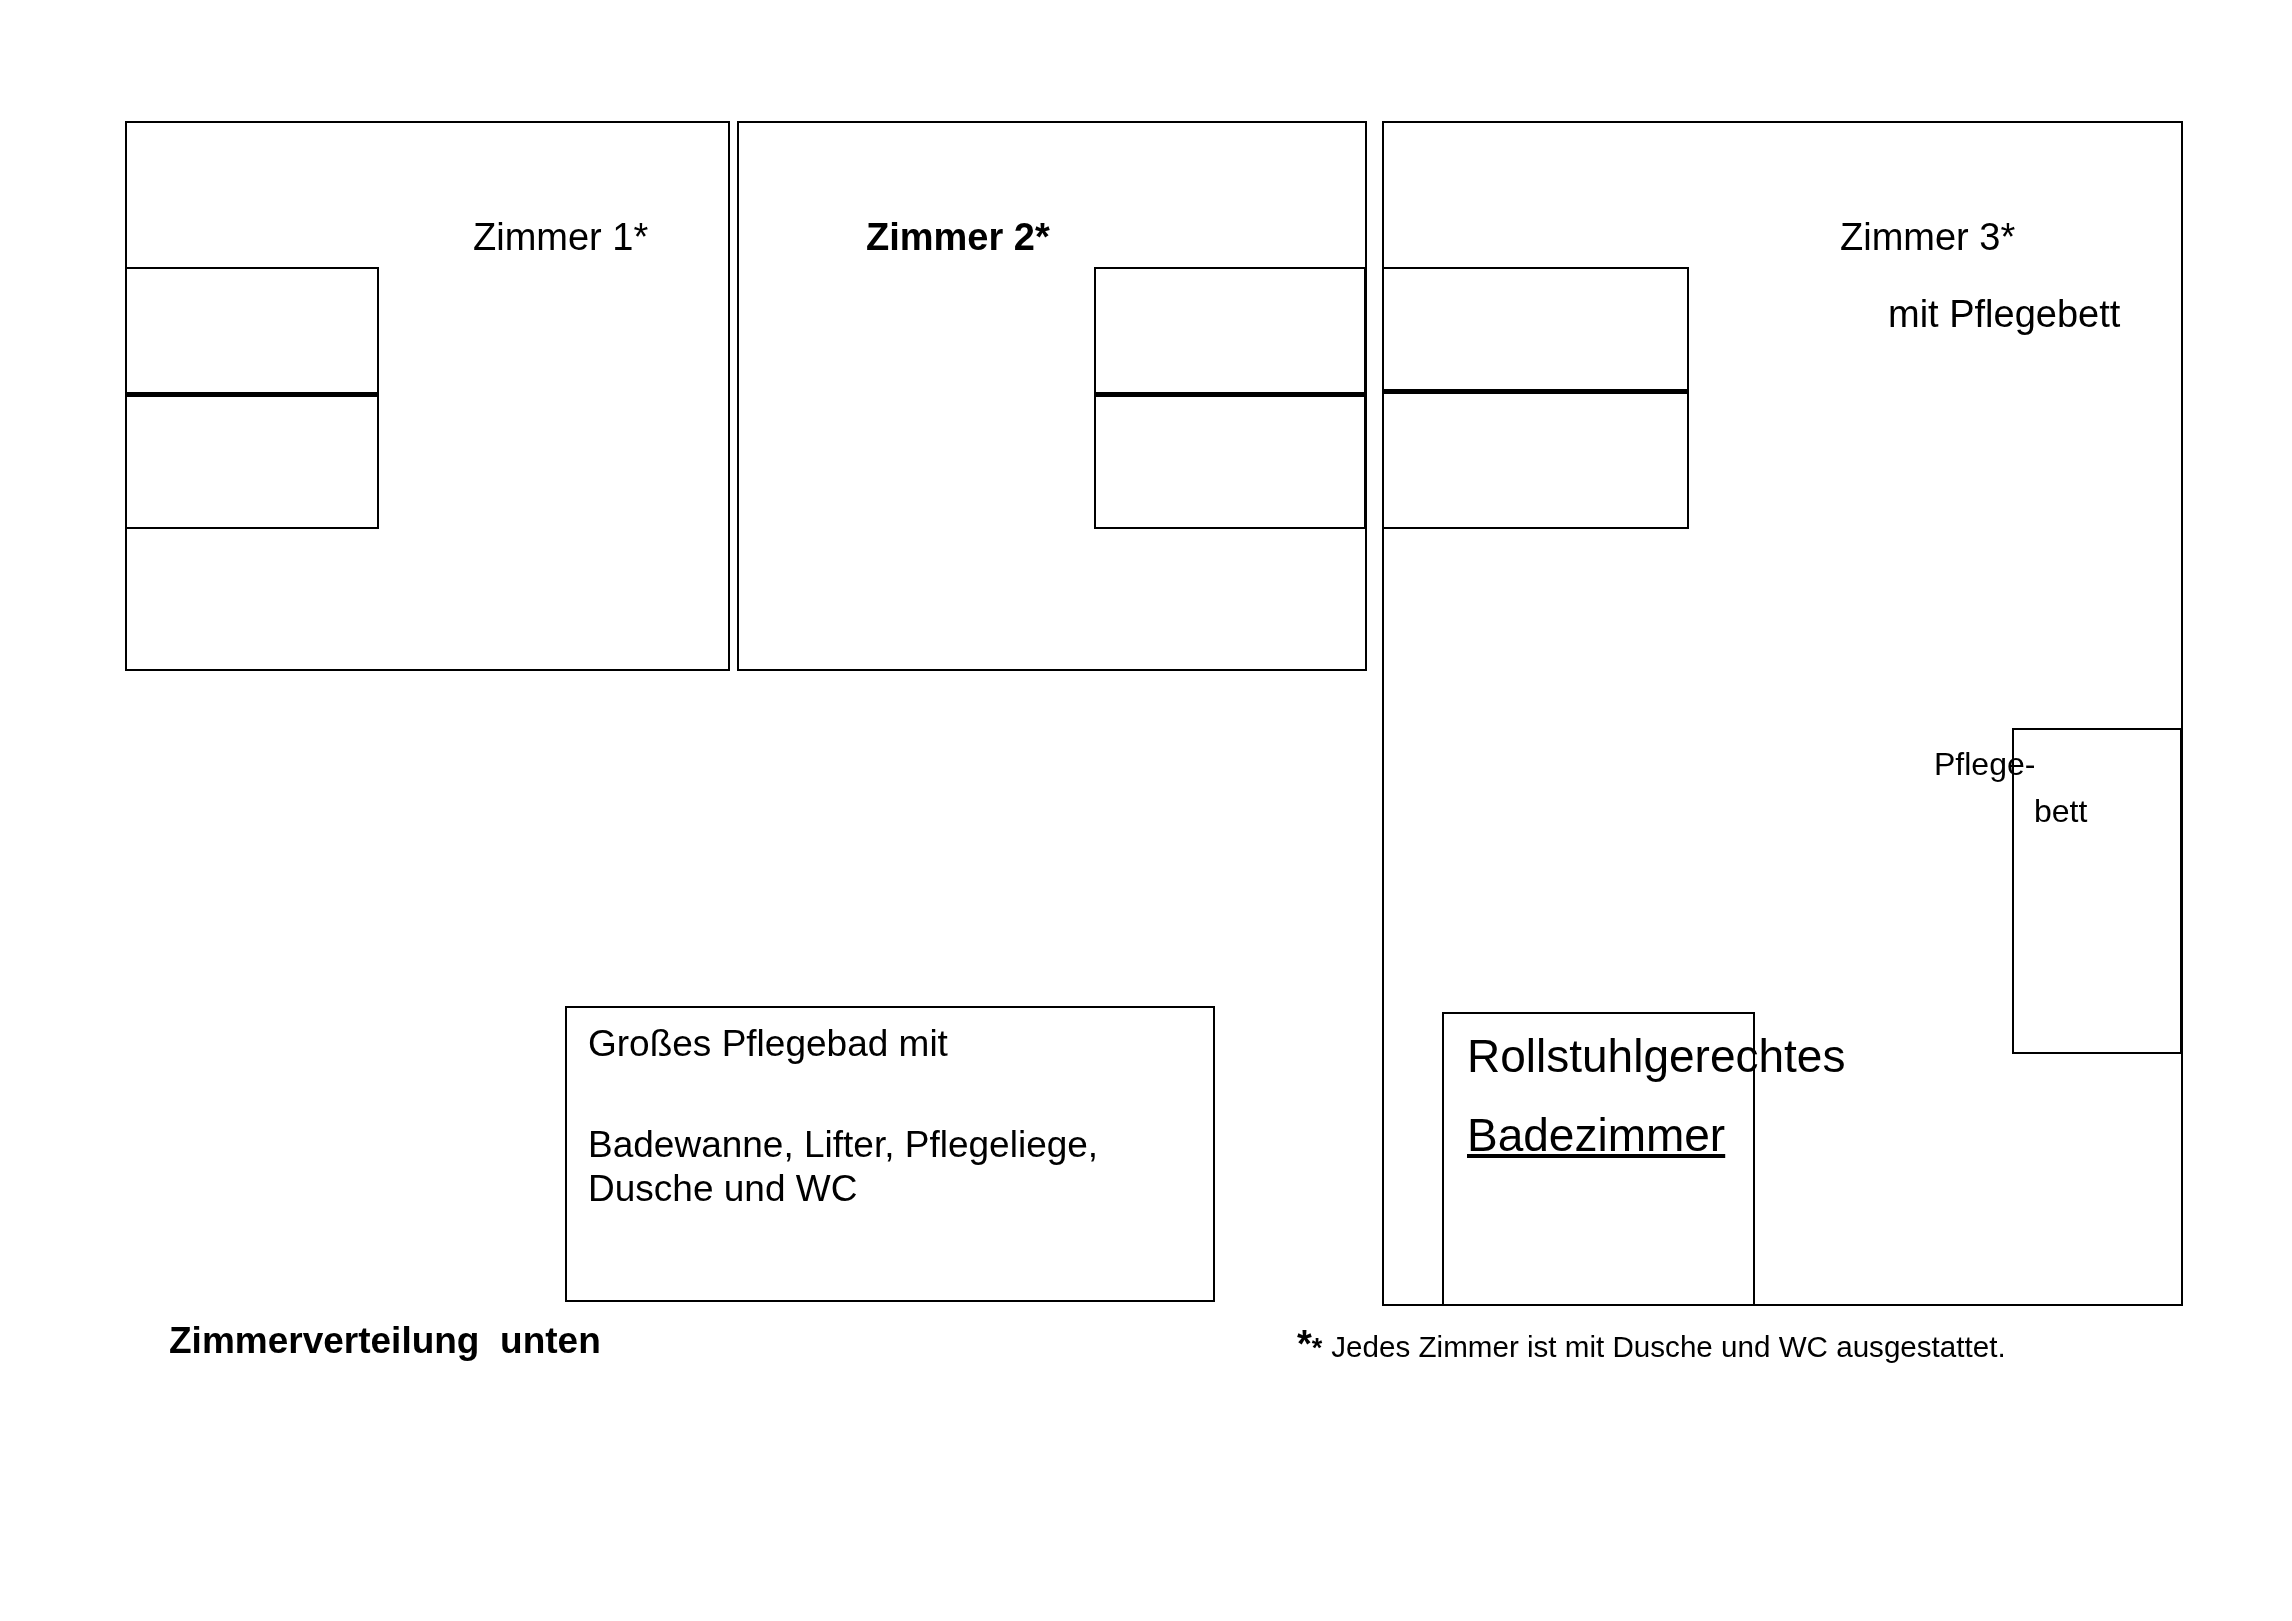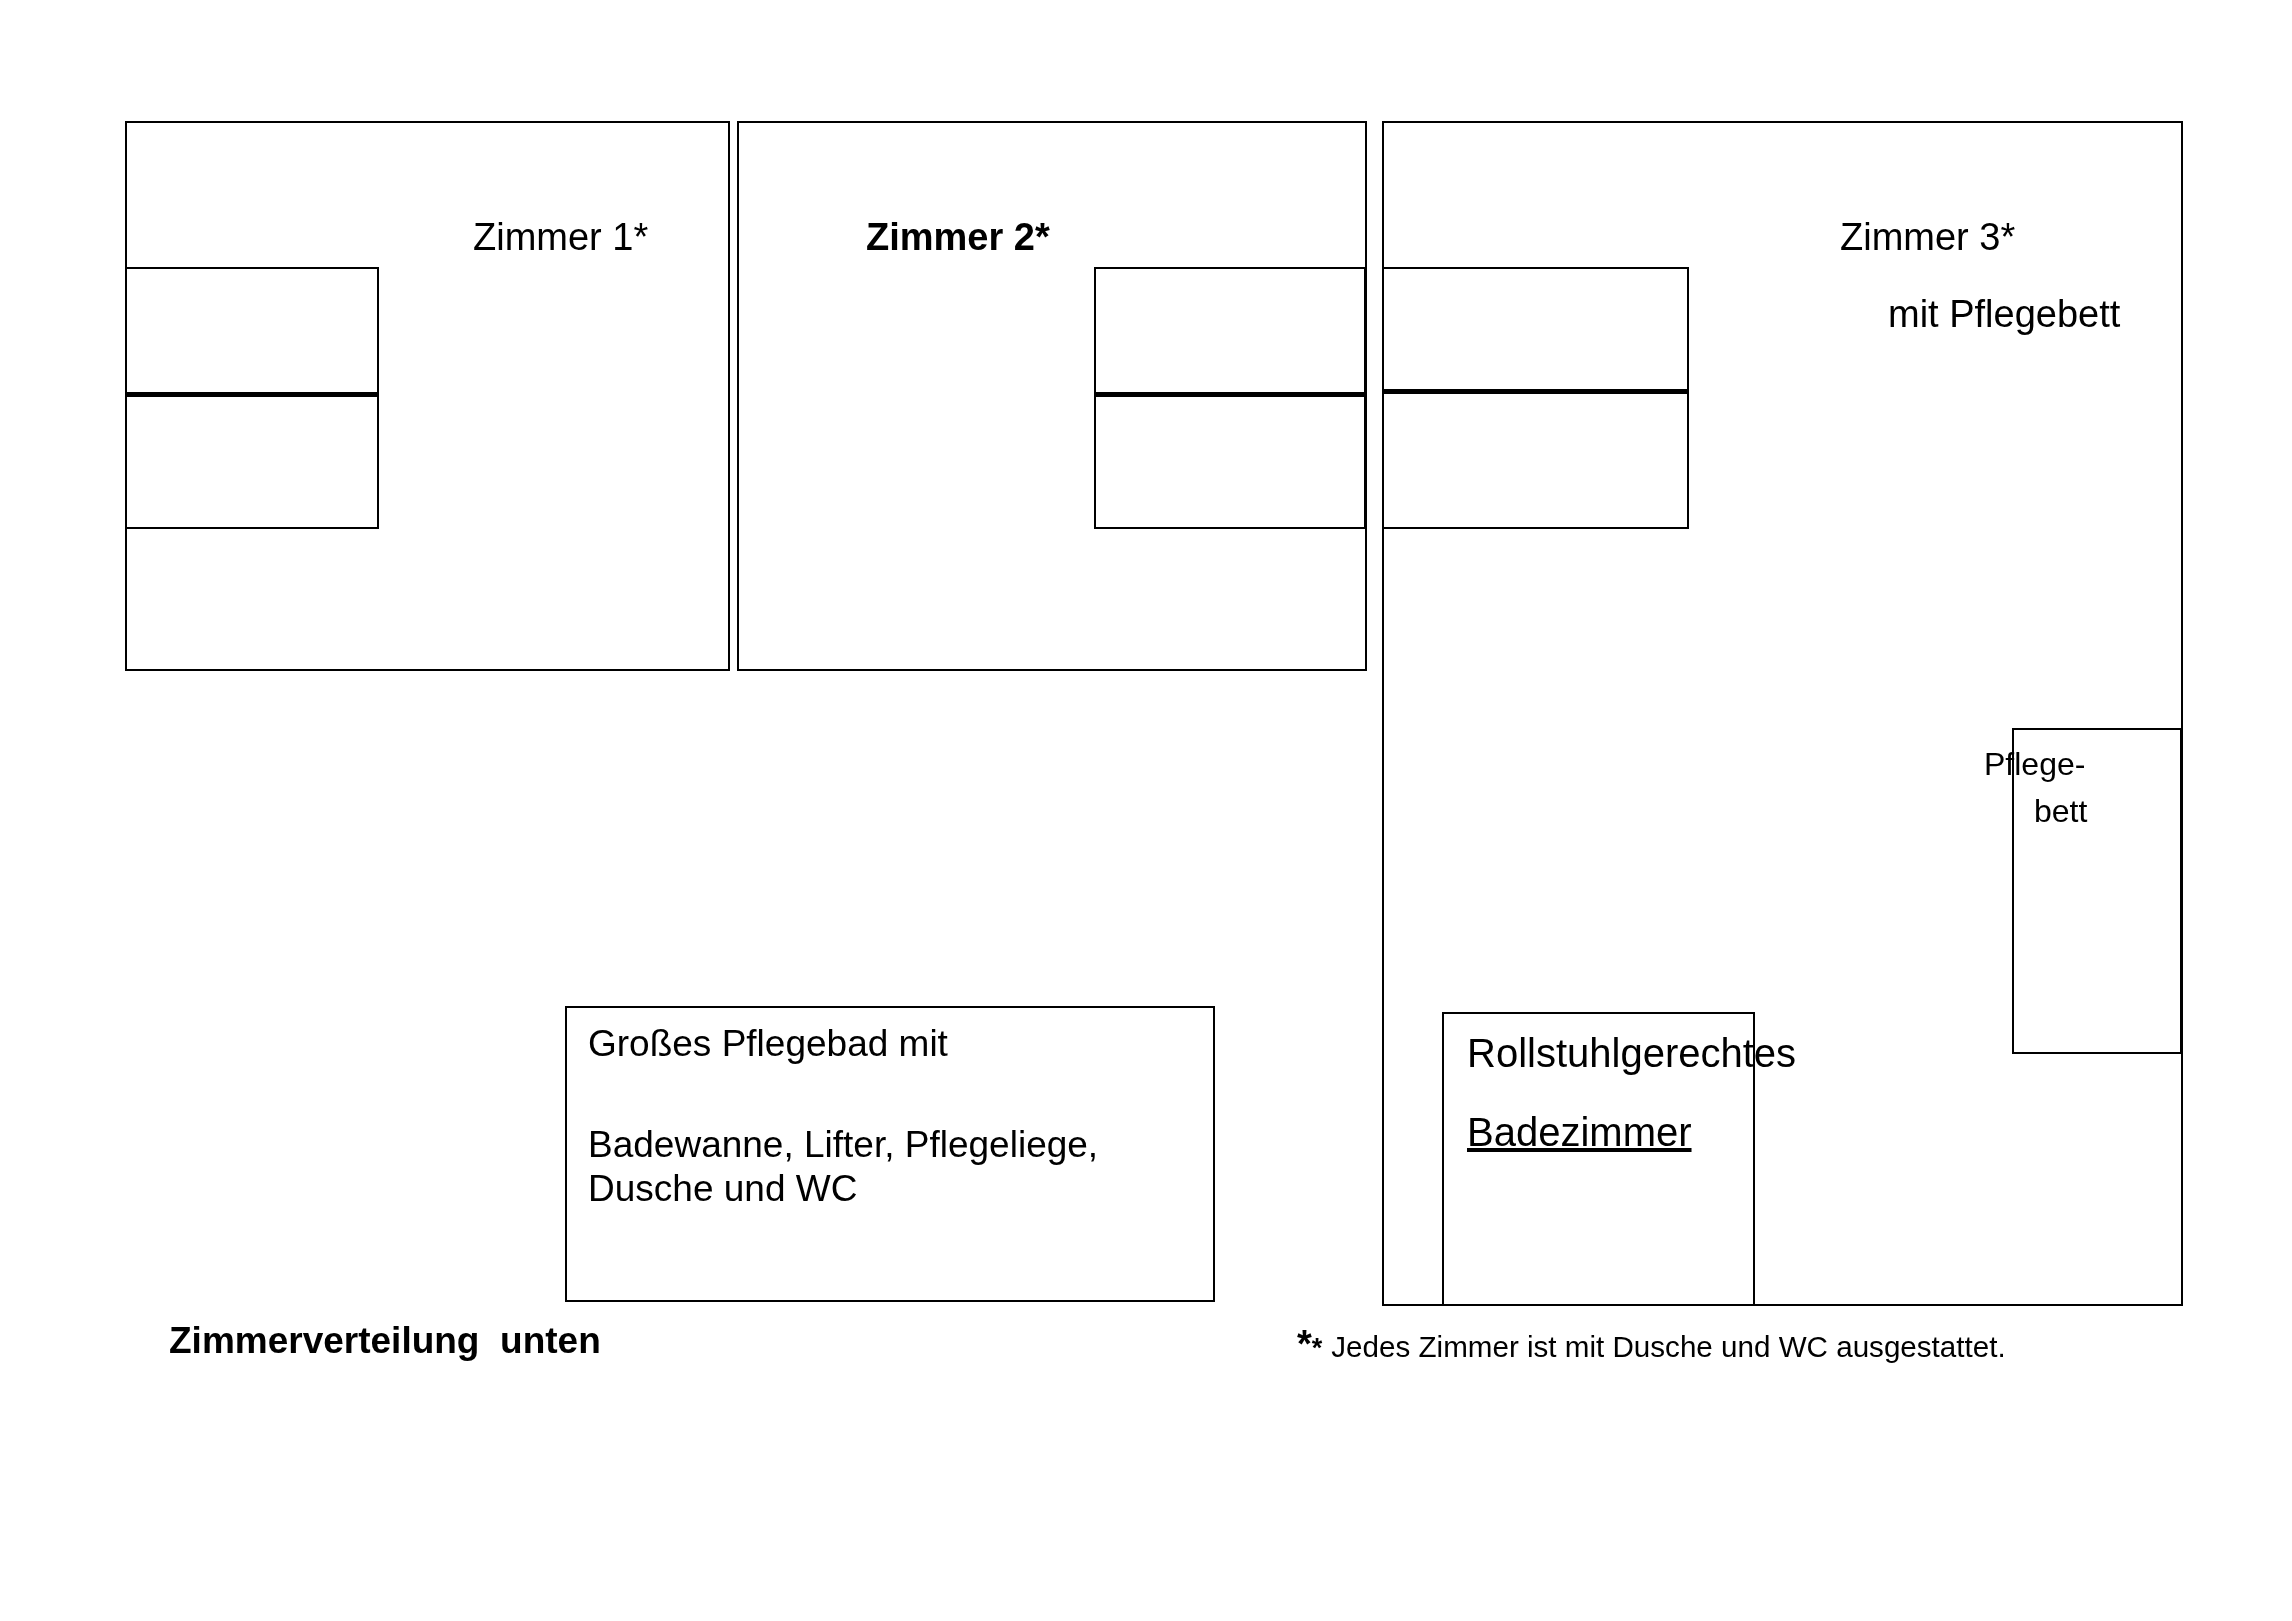--- a/index.html
+++ b/index.html
@@ -31,21 +31,21 @@
     background: #000000;
   }
   .label {
     position: absolute;
     white-space: nowrap;
     line-height: 1.15;
     color: #000000;
   }
   .room-label { font-size: 38px; }
   .bath-label { font-size: 37px; }
-  .small-label { font-size: 40px; }
+  .small-label { font-size: 46px; }
   .bed-label { font-size: 32px; }
   .title-label {
     font-size: 37px;
     font-weight: 700;
     white-space: pre;
     margin-left: 41px;
   }
   .footnote { font-size: 29.6px; }
   .footnote .star-large {
     font-weight: 700;
@@ -75,21 +75,21 @@
   <div class="label room-label" style="left:866px; top:216px;font-weight:bold;">Zimmer 2*</div>
 
   <div class="box" style="left:1382px; top:121px; width:801px; height:1185px;"></div>
   <div class="box" style="left:1382px; top:267px; width:307px; height:262px;">
     <div class="divider" style="top:120px;"></div>
   </div>
   <div class="label room-label" style="left:1840px; top:216px;">Zimmer 3*</div>
   <div class="label room-label" style="left:1840px; top:293px;margin-left:48px;">mit Pflegebett</div>
 
   <div class="box" style="left:2012px; top:728px; width:170px; height:326px;"></div>
-  <div class="label bed-label" style="left:1984px; top:746px;">Pflege-</div>
+  <div class="label bed-label" style="left:1934px; top:746px;">Pflege-</div>
   <div class="label bed-label" style="left:2034px; top:793px;">bett</div>
 
   <div class="box" style="left:1442px; top:1012px; width:313px; height:294px;"></div>
   <div class="label small-label" style="left:1467px; top:1030px;">Rollstuhlgerechtes</div>
   <div class="label small-label" style="left:1467px; top:1109px;text-decoration:underline;">Badezimmer</div>
 
   <div class="box" style="left:565px; top:1006px; width:650px; height:296px;"></div>
   <div class="label bath-label" style="left:588px; top:1023px;">Großes Pflegebad mit</div>
   <div class="label bath-label" style="left:588px; top:1095px;margin-top:29px;">Badewanne, Lifter, Pflegeliege,</div>
   <div class="label bath-label" style="left:588px; top:1168px;">Dusche und WC</div>

